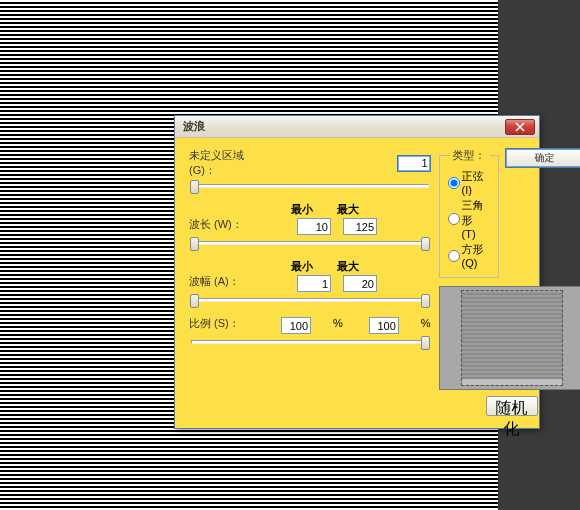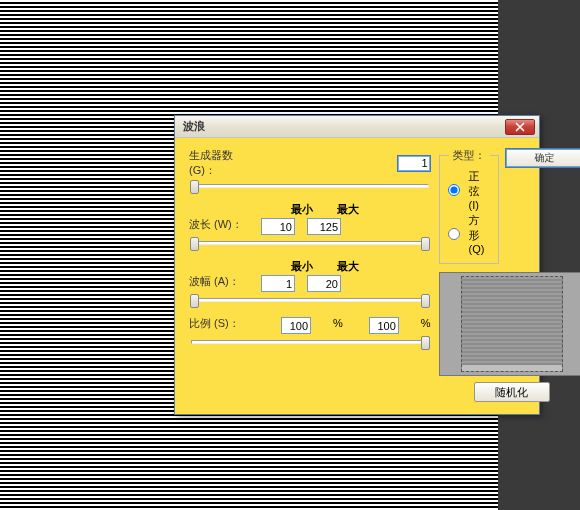--- a/index.html
+++ b/index.html
@@ -83,28 +83,28 @@
   .minmax-hdr {
     display: flex;
     gap: 12px;
     margin-left: 96px;
     font-weight: bold;
   }
   .minmax-hdr span { width: 34px; text-align: center; }
   .minmax-inputs {
     display: flex;
     gap: 12px;
-    margin-left: 72px;
+    margin-left: 108px;
     margin-top: 2px;
   }
   .pct { margin-left: 2px; }
   .sec-label { width: 72px; }
   fieldset { border: 1px solid #c0bdae; margin: 0 0 4px 0; padding: 4px 8px 6px 8px; }
   legend { padding: 0 4px; color: #333; text-align: right; }
-  .radio-row { display: flex; align-items: center; margin: 2px 0; gap: 9px; }
+  .radio-row { display: flex; align-items: center; margin: 2px 0; gap: 2px; }
   .radio-row input { margin: 0; width: 12px; height: 12px; }
   .btn {
     display: block;
     width: 100%;
     height: 20px;
     background: linear-gradient(to bottom,#fdfdfc,#e7e5d8);
     border: 1px solid #9a9784;
     border-radius: 0;
     font-size: 10px;
     color: #333;
@@ -125,26 +125,26 @@
     overflow: hidden;
   }
   .preview-inner {
     width: 102px; height: 96px;
     border: 1px dashed #555;
     background: repeating-linear-gradient(to bottom,#9d9d9d 0,#9d9d9d 2px,#8b8b8b 2px,#8b8b8b 4px);
     position: relative;
   }
   .preview-bottom { position:absolute; left:0; right:0; bottom:0; height:6px; background:#c0c0c0; }
   .btn-sm {
-    width: 76px; height: 20px;
+    width: 52px; height: 20px;
     margin: 0 auto;
     background: linear-gradient(to bottom,#fdfdfc,#e7e5d8);
     border: 1px solid #9a9784;
     border-radius: 2px;
-    font-size: 11px;
+    font-size: 16px;
     cursor: pointer;
     display: block;
   }
   .undef-fs { margin-top: 8px; }
 </style>
 </head>
 <body>
 
 <div class="bg-stripes"></div>
 
@@ -154,21 +154,21 @@
     <div class="close-btn">
       <svg viewBox="0 0 10 10">
           <path d="M1 1 L9 9 M9 1 L1 9" stroke="#fff" stroke-width="1.6"></path>
         </svg>
     </div>
   </div>
   <div class="content">
     <div class="left-col">
 
       <div class="row">
-        <span class="lbl sec-label">生成器数 (G)：</span>
+        <span class="lbl sec-label">未定义区域 (G)：</span>
         <div style="flex:1"></div>
         <input class="input-box" style="border-color: rgb(59, 120, 196); box-shadow: rgb(122, 176, 234) 0px 0px 0px 1px inset;" value="1">
       </div>
       <div class="slider-track">
         <div class="thumb" style="left:-2px"></div>
       </div>
 
       <div class="minmax-hdr">
         <span>最小</span>
         <span>最大</span>
@@ -220,20 +220,24 @@
     <div class="right-col">
       <div style="display:flex;gap:6px">
         <fieldset style="flex:1;min-width:60px">
           <legend>类型：</legend>
           <label class="radio-row">
               <input type="radio" name="wtype" checked="" style="">
               <span>正弦 (I)</span>
             </label>
           <label class="radio-row">
               <input type="radio" name="wtype" style="">
+              <span>三角形 (T)</span>
+            </label>
+          <label class="radio-row">
+              <input type="radio" name="wtype" style="">
               <span>方形 (Q)</span>
             </label>
         </fieldset>
         <div style="width:80px">
           <button class="btn btn-primary">确定</button>
         </div>
       </div>
 
       <div class="preview">
         <div class="preview-inner">

